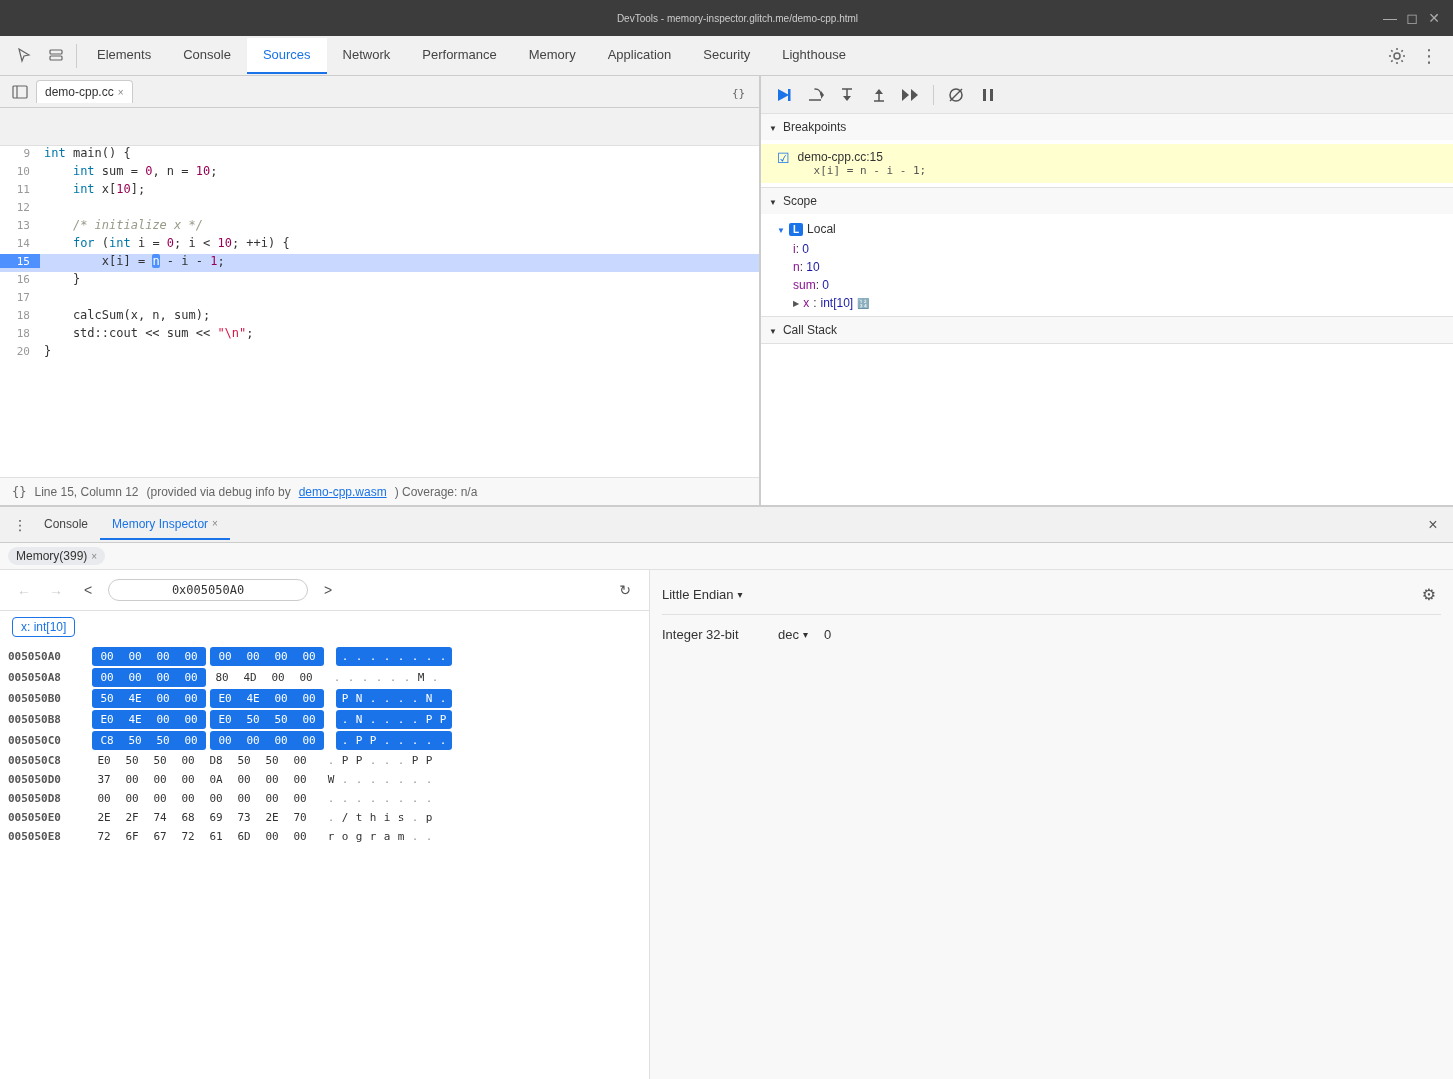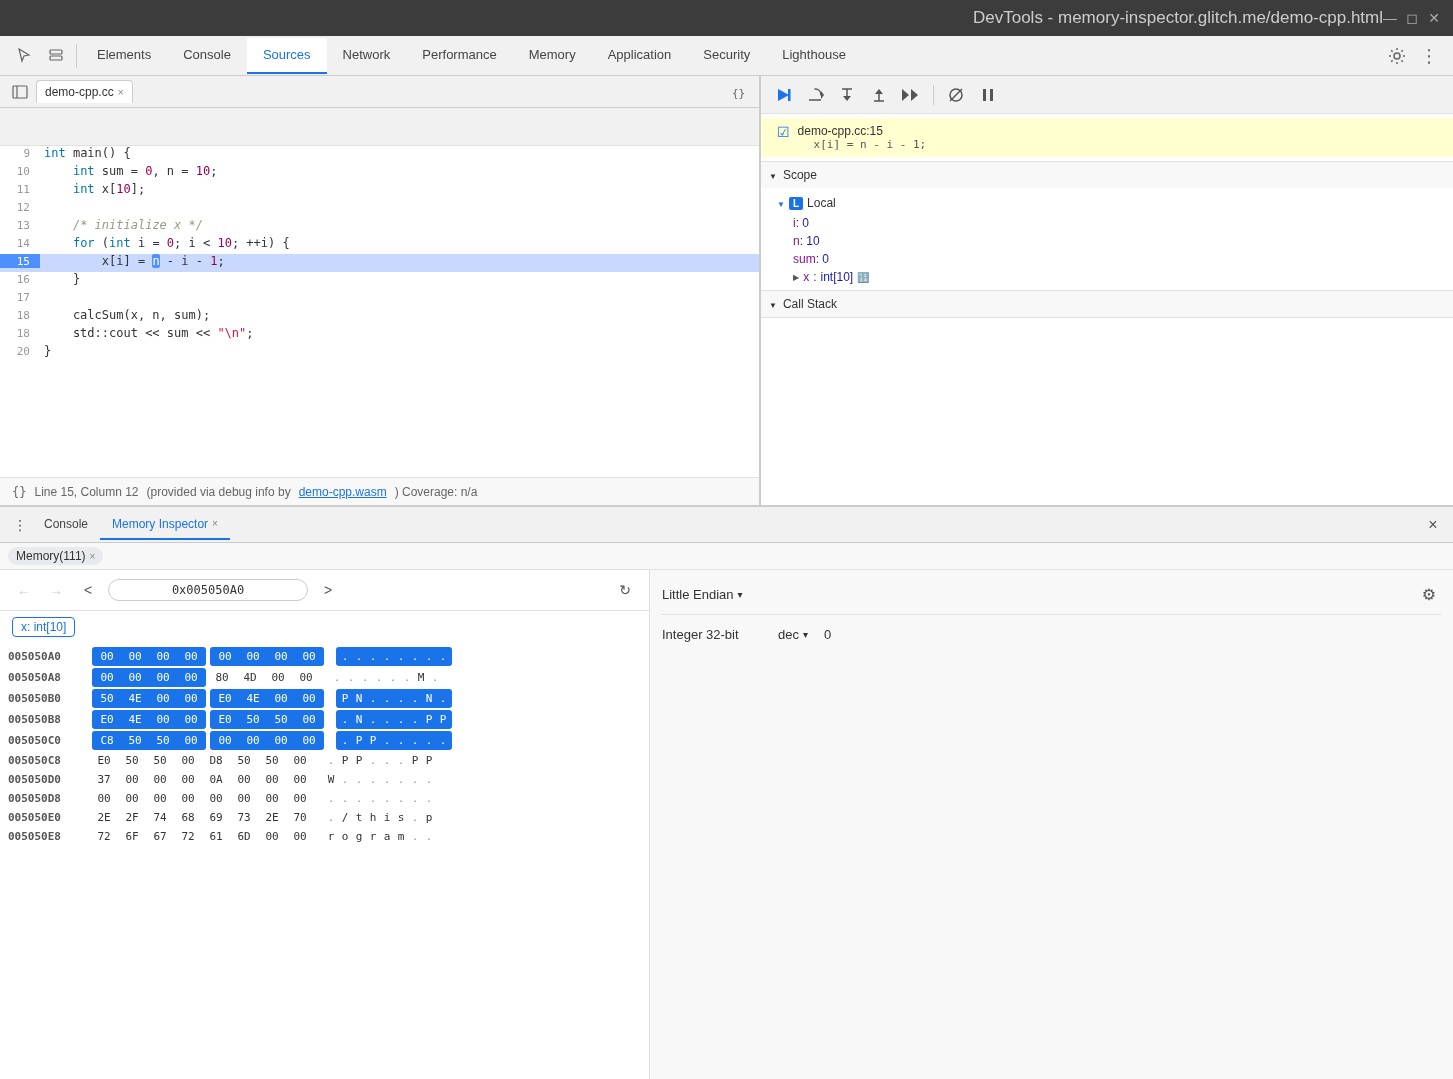--- a/index.html
+++ b/index.html
@@ -8,21 +8,21 @@
     
     .title-bar {
       background: #3c3c3c;
       height: 36px;
       display: flex;
       align-items: center;
       justify-content: space-between;
       padding: 0 12px;
       color: #ddd;
     }
-    .title-bar-title { flex: 1; text-align: right; font-size: 17px; color: #ccc; }
+    .title-bar-title { flex: 1; text-align: center; font-size: 10px; color: #ccc; }
     .title-bar-controls { display: flex; gap: 8px; }
     .title-bar-btn { width: 14px; height: 14px; border: none; background: transparent; color: #aaa; cursor: pointer; font-size: 14px; display: flex; align-items: center; justify-content: center; }
 
     
     .devtools { background: #1d4ed8; width: 1453px; height: calc(1079px - 36px); display: flex; flex-direction: column; }
 
     
     .top-tabs {
       background: #f1f1f1;
       border-bottom: 1px solid #ccc;
@@ -512,20 +512,24 @@
                 <rect x="3" y="2" width="3" height="12" fill="#555"></rect>
                 <rect x="10" y="2" width="3" height="12" fill="#555"></rect>
               </svg>
           </button>
         </div>
 
         <div class="debug-panel-wrapper" style="overflow-y:auto;flex:1;">
 
 
           <div class="debug-section">
+            <div class="debug-section-header">
+              <span class="chevron-down"></span>
+              <span>Breakpoints</span>
+            </div>
             <div class="debug-section-content">
               <div class="breakpoint-item" style="background:#ffffd0;padding:6px 16px;">
                 <span style="color:#1a73e8;font-size:14px;">☑</span>
                 <div class="bp-info">
                   <span class="bp-file">demo-cpp.cc:15</span>
                   <span class="bp-code" style="padding-left:16px;">x[i] = n - i - 1;</span>
                 </div>
               </div>
             </div>
           </div>
@@ -582,21 +586,21 @@
           <span class="bottom-tab-close">×</span>
         </div>
         <div style="flex:1;"></div>
         <div class="bottom-close">×</div>
       </div>
 
       <div class="memory-inspector">
 
         <div class="memory-tab-bar">
           <div class="memory-tab">
-            <span>Memory(111)</span>
+            <span>Memory(399)</span>
             <span class="memory-tab-x">×</span>
           </div>
         </div>
 
         <div class="memory-content">
 
           <div class="memory-left">
 
             <div class="memory-nav">
               <button class="mem-nav-btn disabled">←</button>

